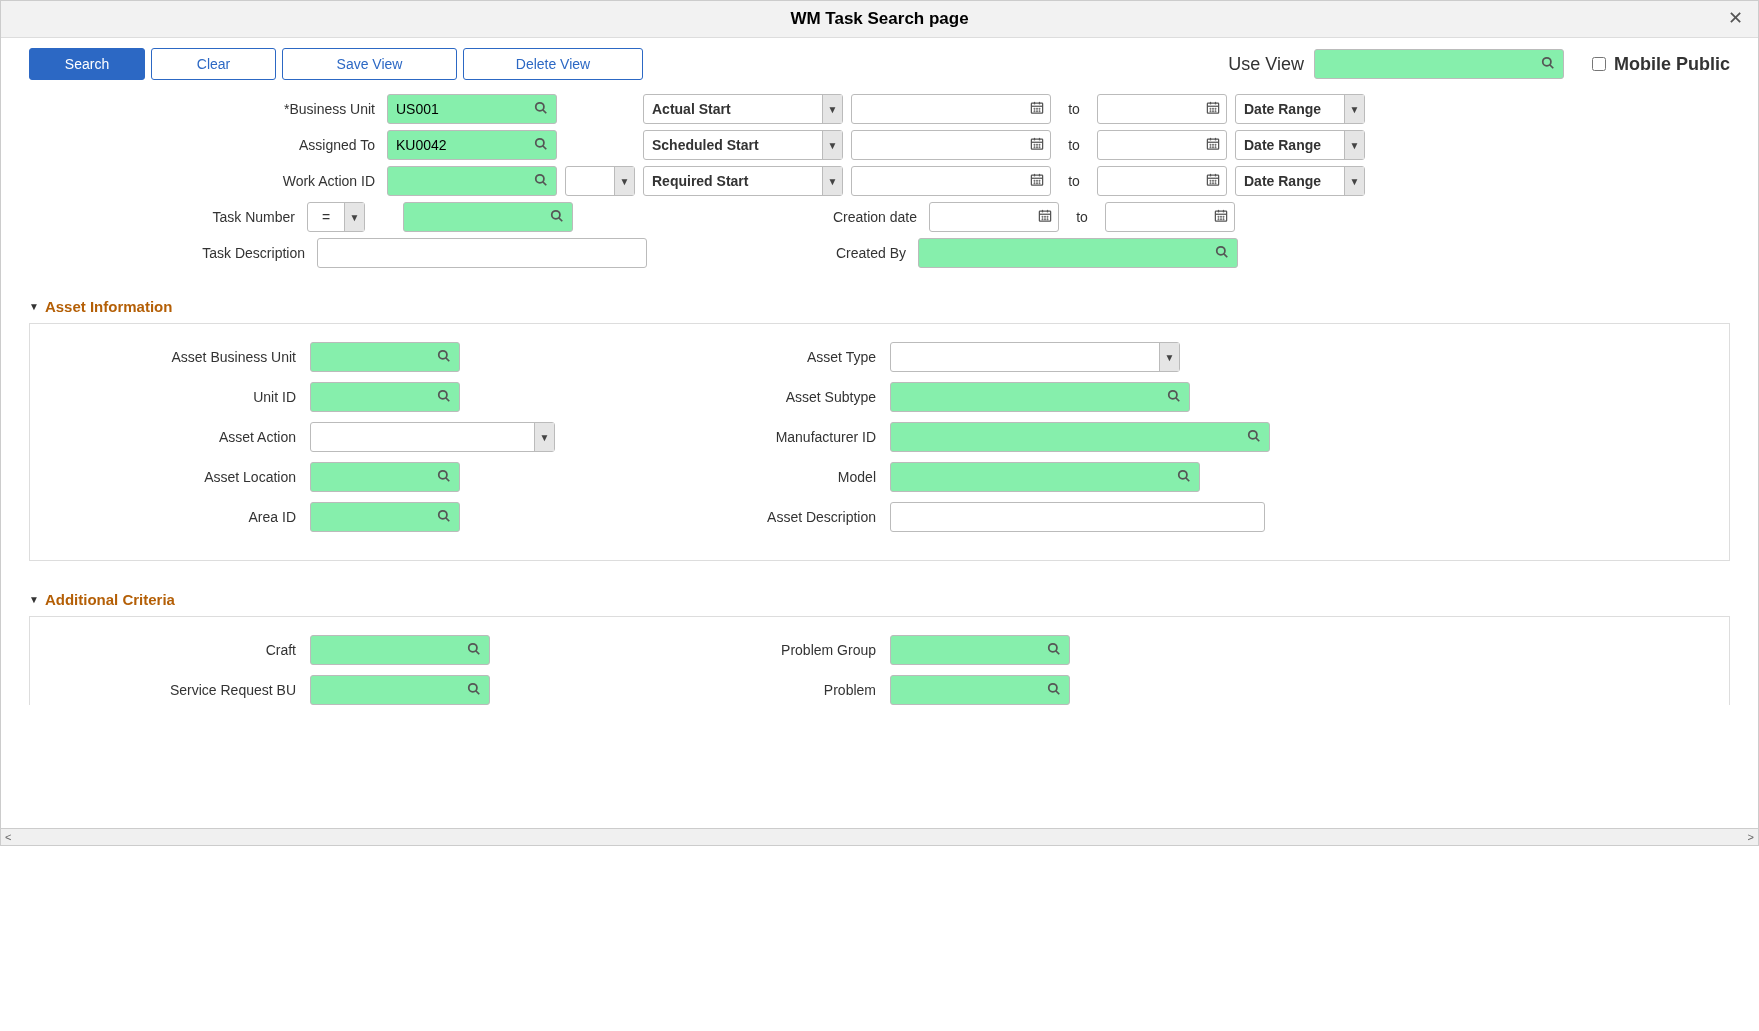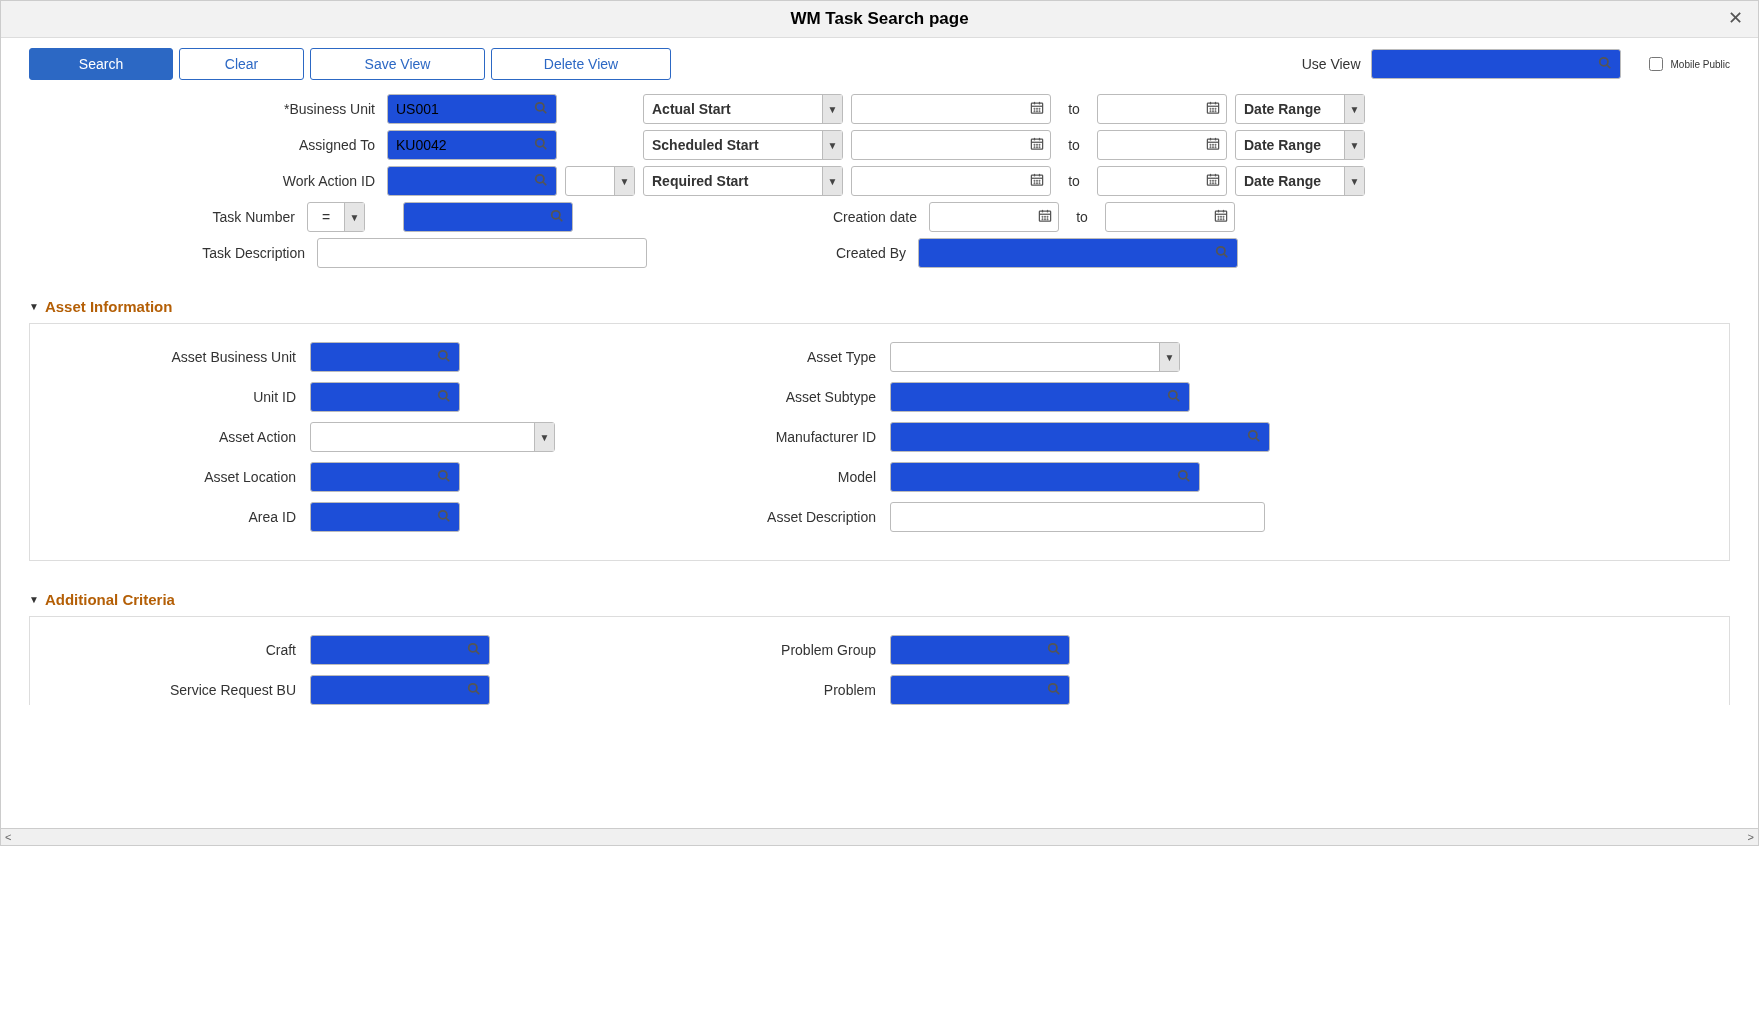--- a/index.html
+++ b/index.html
@@ -71,47 +71,47 @@
   padding: 7px 0;
   border-radius: 3px;
   font-size: 14px;
   cursor: pointer;
   text-align: center;
 }
 .btn-primary {
   background: #2c68c4;
   border: 1px solid #2c68c4;
   color: #fff;
-  width: 144px;
+  width: 116px;
 }
 .btn-secondary {
   background: #fff;
   border: 1px solid #2c68c4;
   color: #2c68c4;
   width: 125px;
 }
 .btn-secondary.wide { width: 175px; }
 .btn-secondary.wider { width: 180px; }
 .use-view-group {
   display: flex;
   align-items: center;
   margin-left: auto;
   gap: 10px;
 }
 .label {
-  font-size: 14px;
+  font-size: 18px;
   color: #333;
   text-align: right;
 }
 .lookup {
   display: flex;
   align-items: center;
   border: 1px solid #bbb;
   border-radius: 3px;
-  background: #1d4ed8;
+  background: #86efac;
   height: 30px;
   position: relative;
 }
 .lookup input {
   border: none;
   outline: none;
   padding: 4px 8px;
   font-size: 14px;
   background: transparent;
   width: 100%;
@@ -122,21 +122,21 @@
   font-size: 14px;
   cursor: pointer;
 }
 .checkbox-group {
   display: flex;
   align-items: center;
   gap: 5px;
   margin-left: 14px;
 }
 .checkbox-group input { width: 14px; height: 14px; }
-.checkbox-group label { font-size: 10px; font-weight: normal; color:#333; }
+.checkbox-group label { font-size: 18px; font-weight: bold; color:#333; }
 .form-grid {
   display: grid;
   grid-template-columns: 350px 170px 70px 200px 200px 30px 130px 130px;
   gap: 10px 8px;
   align-items: center;
   margin-bottom: 6px;
 }
 .fg-label {
   text-align: right;
   font-size: 14px;

